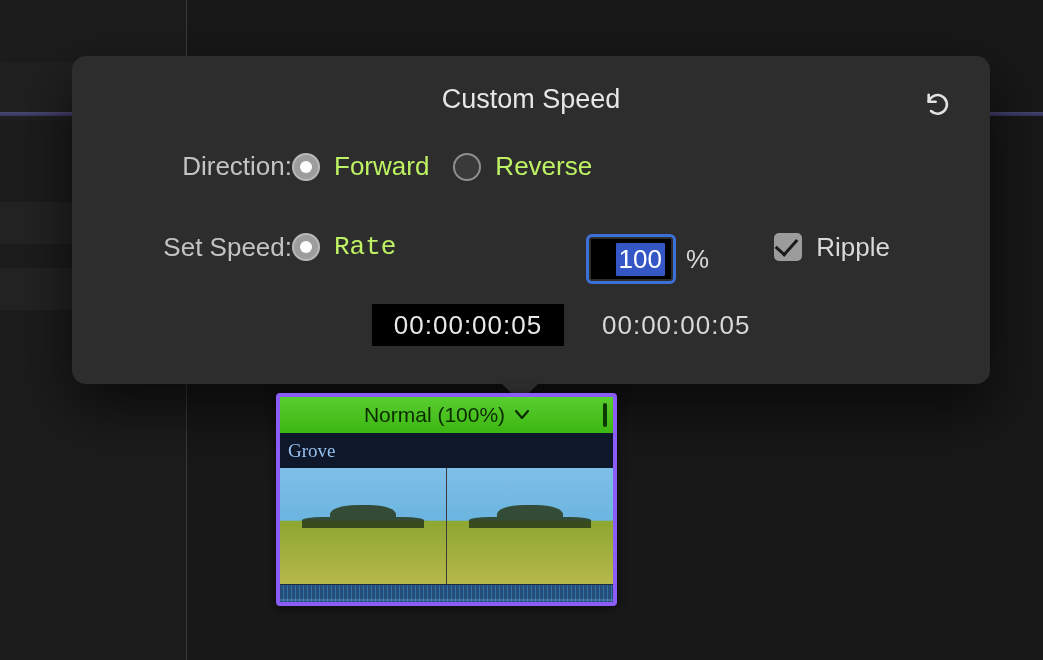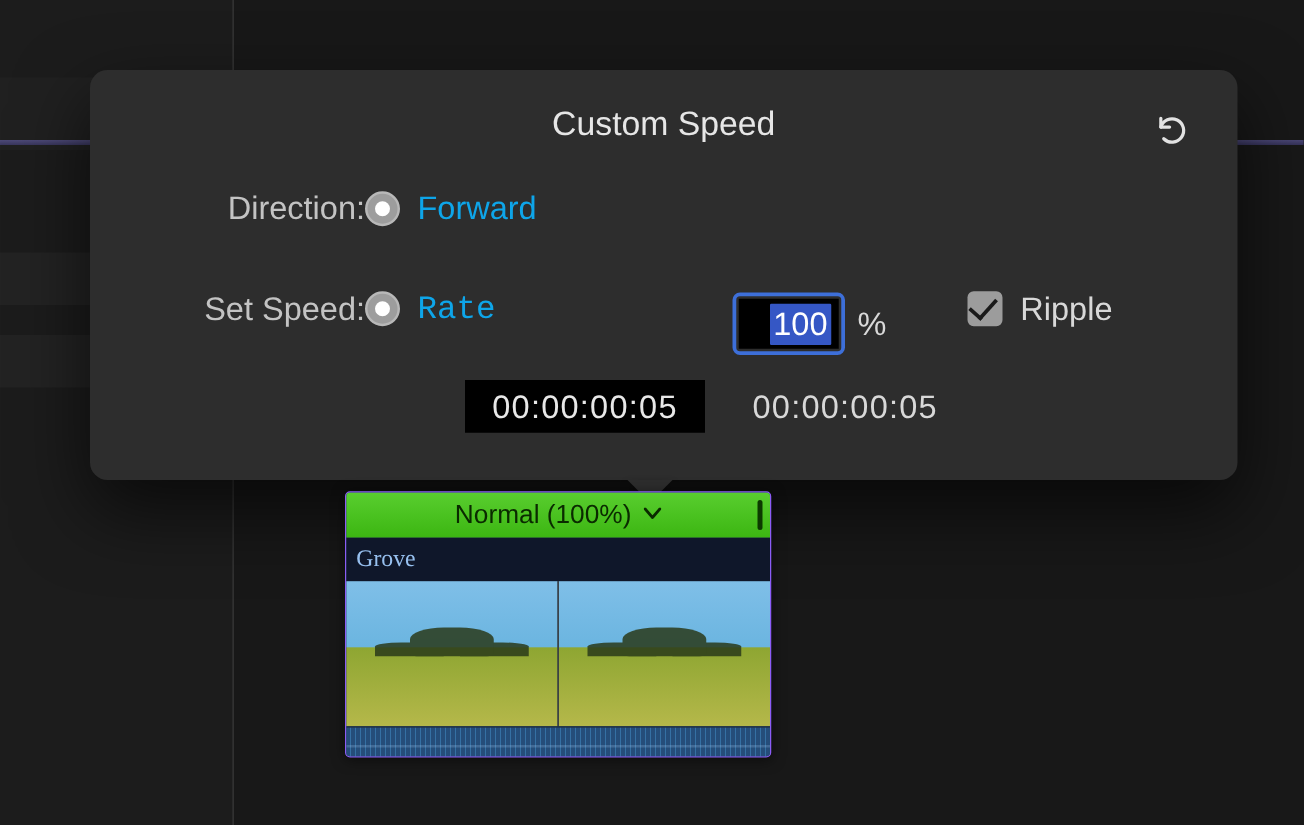--- a/index.html
+++ b/index.html
@@ -77,21 +77,21 @@
     background: #3a3a3a;
   }
   .radio.selected .dot {
     background: #9d9d9d;
     border-color: #b8b8b8;
   }
   .radio.selected .dot::after {
     content:""; position:absolute; inset:6px; border-radius:50%;
     background:#fff;
   }
-  .radio .txt { color:#0ea5e9; }
+  .radio .txt { color:#bef264; }
   .check {
     display:inline-flex; align-items:center; cursor:pointer;
   }
   .check .box {
     width:28px; height:28px; border-radius:5px;
     background:#9c9c9c; margin-right:14px; position:relative;
   }
   .check .box::after {
     content:""; position:absolute;
     left:6px; top:1px; width:10px; height:18px;
@@ -130,21 +130,21 @@
     border-left:18px solid transparent;
     border-right:18px solid transparent;
     border-top:18px solid #2d2d2d;
     filter: drop-shadow(0 4px 4px rgba(0,0,0,.4));
   }
 
   
   .clip {
     position:absolute; left:276px; top:393px;
     width:341px; height:213px;
-    border:1px solid #8b5cf6;
+    border:4px solid #8b5cf6;
     border-radius:4px;
     overflow:hidden;
     box-shadow: 0 2px 10px rgba(0,0,0,.5);
     background:#2a435e;
     font-size:20px;
   }
   .clip .speed-bar {
     height: 36px;
     background: linear-gradient(#59ce2f,#3cb612);
     color:#0a2a00;
@@ -208,20 +208,24 @@
       <path d="M4 10 L4 4 M4 10 L10 10" fill="none" stroke="#e2e2e2" stroke-width="2.2" stroke-linecap="round"></path>
     </svg>
   </div>
 
   <div class="row">
     <div class="label-col">Direction:</div>
     <div class="radio selected">
       <span class="dot"></span>
       <span class="txt">Forward</span>
     </div>
+    <div class="radio">
+      <span class="dot"></span>
+      <span class="txt">Reverse</span>
+    </div>
   </div>
 
   <div class="row" style="margin-bottom:20px;">
     <div class="label-col">Set Speed:</div>
     <div class="radio selected" style="width:190px;font-family:Liberation Mono, monospace;">
       <span class="dot"></span>
       <span class="txt">Rate</span>
     </div>
     <div class="rate-field">
       <div class="rate-input-outer">

